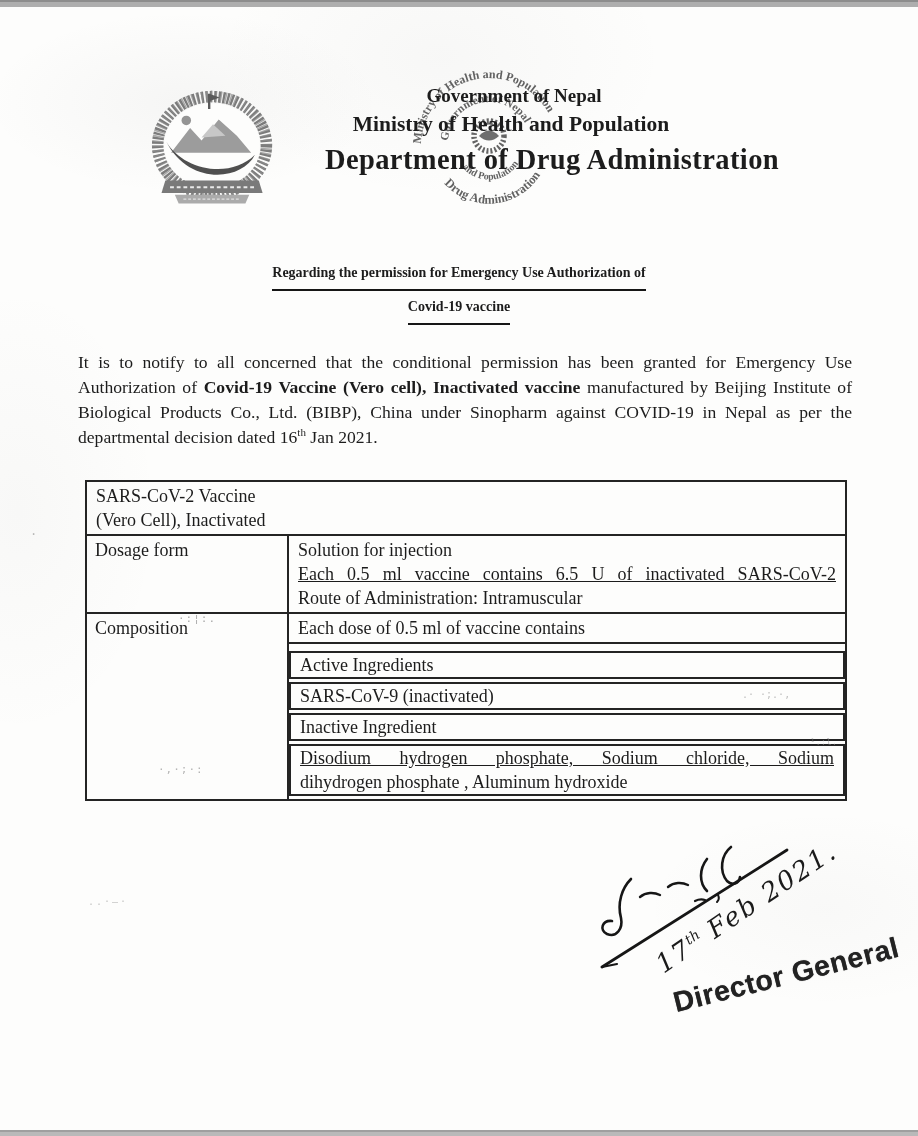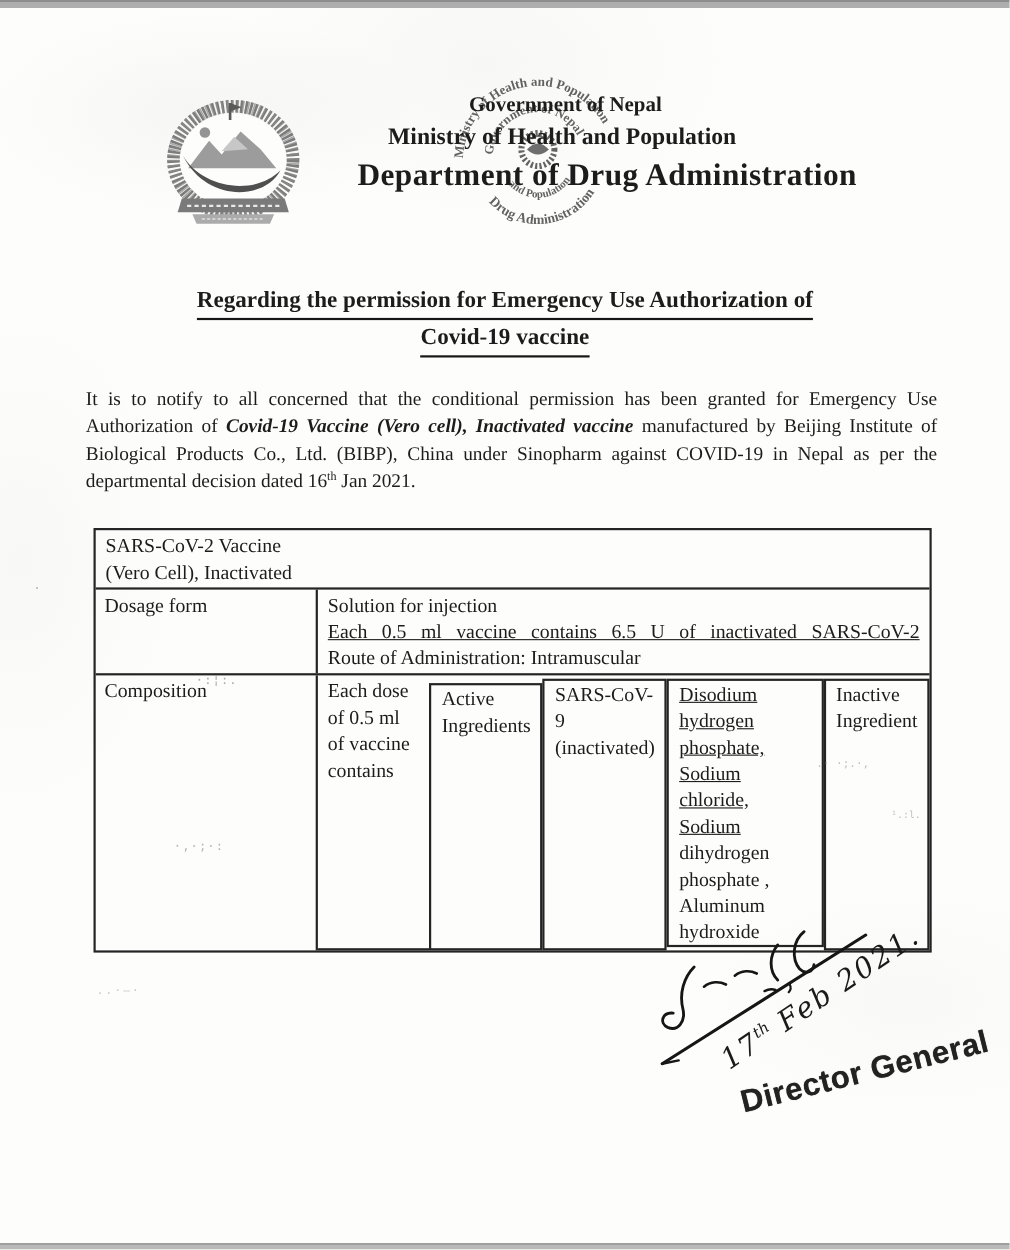--- a/index.html
+++ b/index.html
@@ -21,36 +21,36 @@
 
   
   .emblem{position:absolute;left:146px;top:88px;width:134px;height:124px;}
   .stamp{position:absolute;left:403px;top:56px;width:172px;height:172px;}
   .hline{position:absolute;width:100%;text-align:center;font-weight:bold;white-space:nowrap;}
   .h1{top:85px;left:55px;font-size:19px;}
   .h2{top:112px;left:52px;font-size:21.5px;}
   .h3{top:144px;left:93px;font-size:28.5px;letter-spacing:.4px;}
 
   
-  .title{position:absolute;top:257px;left:0;width:100%;text-align:center;font-weight:bold;font-size:21px;line-height:31px;}
+  .title{position:absolute;top:257px;left:0;width:100%;text-align:center;font-weight:bold;font-size:14px;line-height:31px;}
   .title .ul{display:inline-block;border-bottom:2.6px solid #161616;padding-bottom:1px;}
 
   
   .bodypar{position:absolute;top:332px;left:78px;width:774px;font-size:17.6px;line-height:25.3px;text-align:justify;}
-  .bodypar .b{font-weight:bold;font-style:italic;}
+  .bodypar .b{font-weight:bold;}
   .bodypar sup{font-size:11px;vertical-align:super;line-height:0;}
 
   
   .doc-table{position:absolute;left:85px;top:480px;width:758px;border:2px solid #242424;font-size:18px;}
   .trow{display:grid;grid-template-columns:202px 1fr;border-bottom:2px solid #242424;}
   .trow:last-child{border-bottom:none;}
   .tl{border-right:2px solid #242424;padding:2px 6px 2px 8px;line-height:24px;position:relative;}
   .tcell{padding:2px 9px;line-height:24px;}
   .jf{text-align:justify;text-align-last:justify;text-decoration:underline;}
-  .comp-right{padding:0;display:flex;}
+  .comp-right{padding:0;display:flex;flex-direction:column;}
   .comp-intro{padding:2px 9px;line-height:24px;border-bottom:2px solid #242424;}
   .subbox{border:2px solid #242424;margin-top:3px;padding:0 9px;line-height:24px;}
   .subbox.first{margin-top:7px;}
   .subbox.last{margin-bottom:3px;}
 
   
   .sig{position:absolute;left:532px;top:815px;width:382px;height:238px;}
   .sig svg{position:absolute;left:0;top:0;}
   .sig-date{position:absolute;left:118px;top:139px;transform:rotate(-34deg);transform-origin:left top;
     font-family:"DejaVu Serif", serif;font-style:italic;font-size:26px;letter-spacing:2px;color:#1a1a1a;white-space:nowrap;}
@@ -133,25 +133,25 @@
         <div class="jf">Each 0.5 ml vaccine contains 6.5 U of inactivated SARS-CoV-2</div>
         <div>Route of Administration: Intramuscular</div>
       </div>
     </div>
     <div class="trow">
       <div class="tl">Composition</div>
       <div class="tcell comp-right">
         <div class="comp-intro">Each dose of 0.5 ml of vaccine contains</div>
         <div class="subbox first">Active Ingredients</div>
         <div class="subbox">SARS-CoV-9 (inactivated)</div>
+        <div class="subbox">Inactive Ingredient</div>
         <div class="subbox last">
           <div class="jf">Disodium hydrogen phosphate, Sodium chloride, Sodium</div>
           <div>dihydrogen phosphate , Aluminum hydroxide</div>
         </div>
-        <div class="subbox">Inactive Ingredient</div>
       </div>
     </div>
   </div>
 
   <div class="sig">
     <svg width="382" height="238" viewBox="0 0 382 238" aria-hidden="true">
       <g fill="none" stroke="#161616" stroke-linecap="round" stroke-linejoin="round">
         <path d="M 255,35 L 70,152" stroke-width="2.8"></path>
         <path d="M 70,152 l 15,-3" stroke-width="2.2"></path>
         <path d="M 99,64 C 90,73 85,88 89,103 C 91,113 85,123 75,119 C 67,115 70,105 80,106" stroke-width="2.6"></path>

